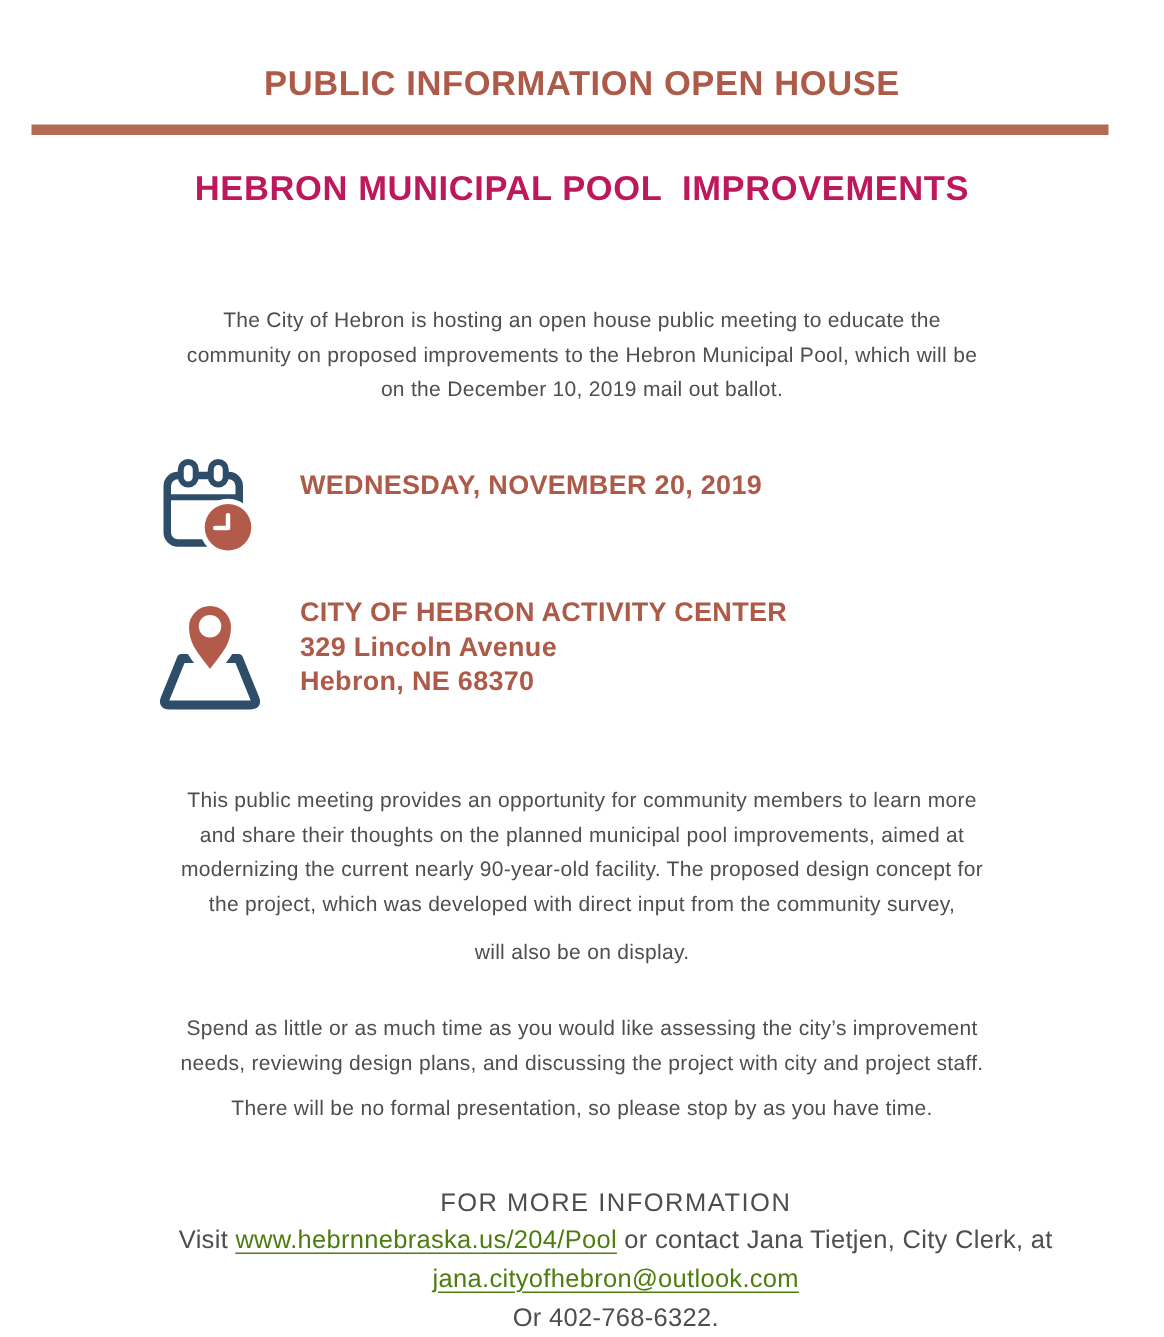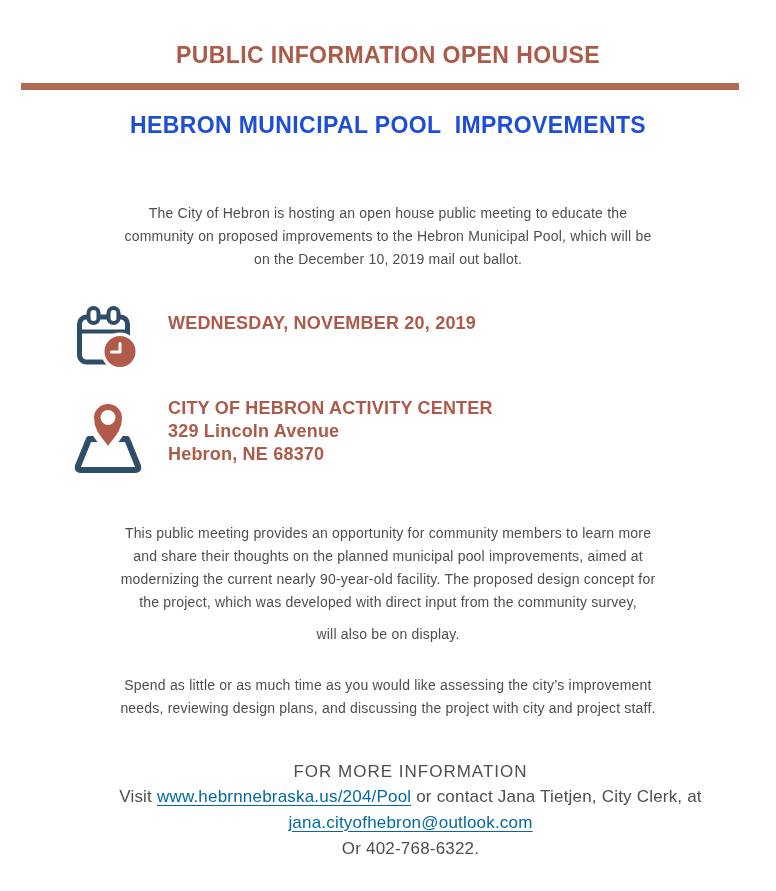--- a/index.html
+++ b/index.html
@@ -22,42 +22,42 @@
   }
   .rule {
     height: 7px;
     background: #B26A52;
     margin: 15px 37px 0 21px;
   }
   .subtitle {
     margin-top: 22px;
     font-size: 23px;
     font-weight: bold;
-    color: #1d4ed8;
+    color: #be185d;
     text-align: center;
     letter-spacing: 0.4px;
     line-height: 26px;
     white-space: pre-wrap;
   }
 
   .body-par {
     font-size: 14px;
     line-height: 23px;
     color: #4E4E4E;
     text-align: center;
     white-space: pre-line;
     letter-spacing: 0.2px;
   }
   .intro { margin-top: 64px; }
 
   .event-section { margin-top: 34px; }
   .event-row {
     display: flex;
     align-items: flex-start;
-    padding-left: 68px;
+    padding-left: 100px;
   }
   .event-row + .event-row { margin-top: 21px; }
   .icon-box {
     width: 80px;
     flex-shrink: 0;
     display: flex;
     justify-content: center;
   }
   .event-text {
     margin-left: 20px;
@@ -84,21 +84,21 @@
     letter-spacing: 1px;
   }
   .footer-line {
     font-size: 17px;
     line-height: 26px;
     color: #4E4E4E;
     text-align: center;
     letter-spacing: 0.2px;
   }
   a.link {
-    color: #0369a1;
+    color: #4d7c0f;
     text-underline-offset: 3px;
   }
 </style>
 </head>
 <body>
 
 <div class="flyer">
 
   <div class="title">PUBLIC INFORMATION OPEN HOUSE</div>
 
@@ -147,20 +147,21 @@
   </div>
 
   <div class="body-par details">This public meeting provides an opportunity for community members to learn more
 and share their thoughts on the planned municipal pool improvements, aimed at
 modernizing the current nearly 90-year-old facility. The proposed design concept for
 the project, which was developed with direct input from the community survey,</div>
   <div class="body-par details-closing">will also be on display.</div>
 
   <div class="body-par visit">Spend as little or as much time as you would like assessing the city’s improvement
 needs, reviewing design plans, and discussing the project with city and project staff.</div>
+  <div class="body-par visit-closing">There will be no formal presentation, so please stop by as you have time.</div>
 
   <div class="footer">
     <div class="footer-heading">FOR MORE INFORMATION</div>
     <div class="footer-line"><span>Visit </span><a class="link" href="#">www.hebrnnebraska.us/204/Pool</a><span> or contact Jana Tietjen, City Clerk, at</span></div>
     <div class="footer-line"><a class="link" href="#">jana.cityofhebron@outlook.com</a></div>
     <div class="footer-line">Or 402-768-6322.</div>
   </div>
 
 </div>
 

